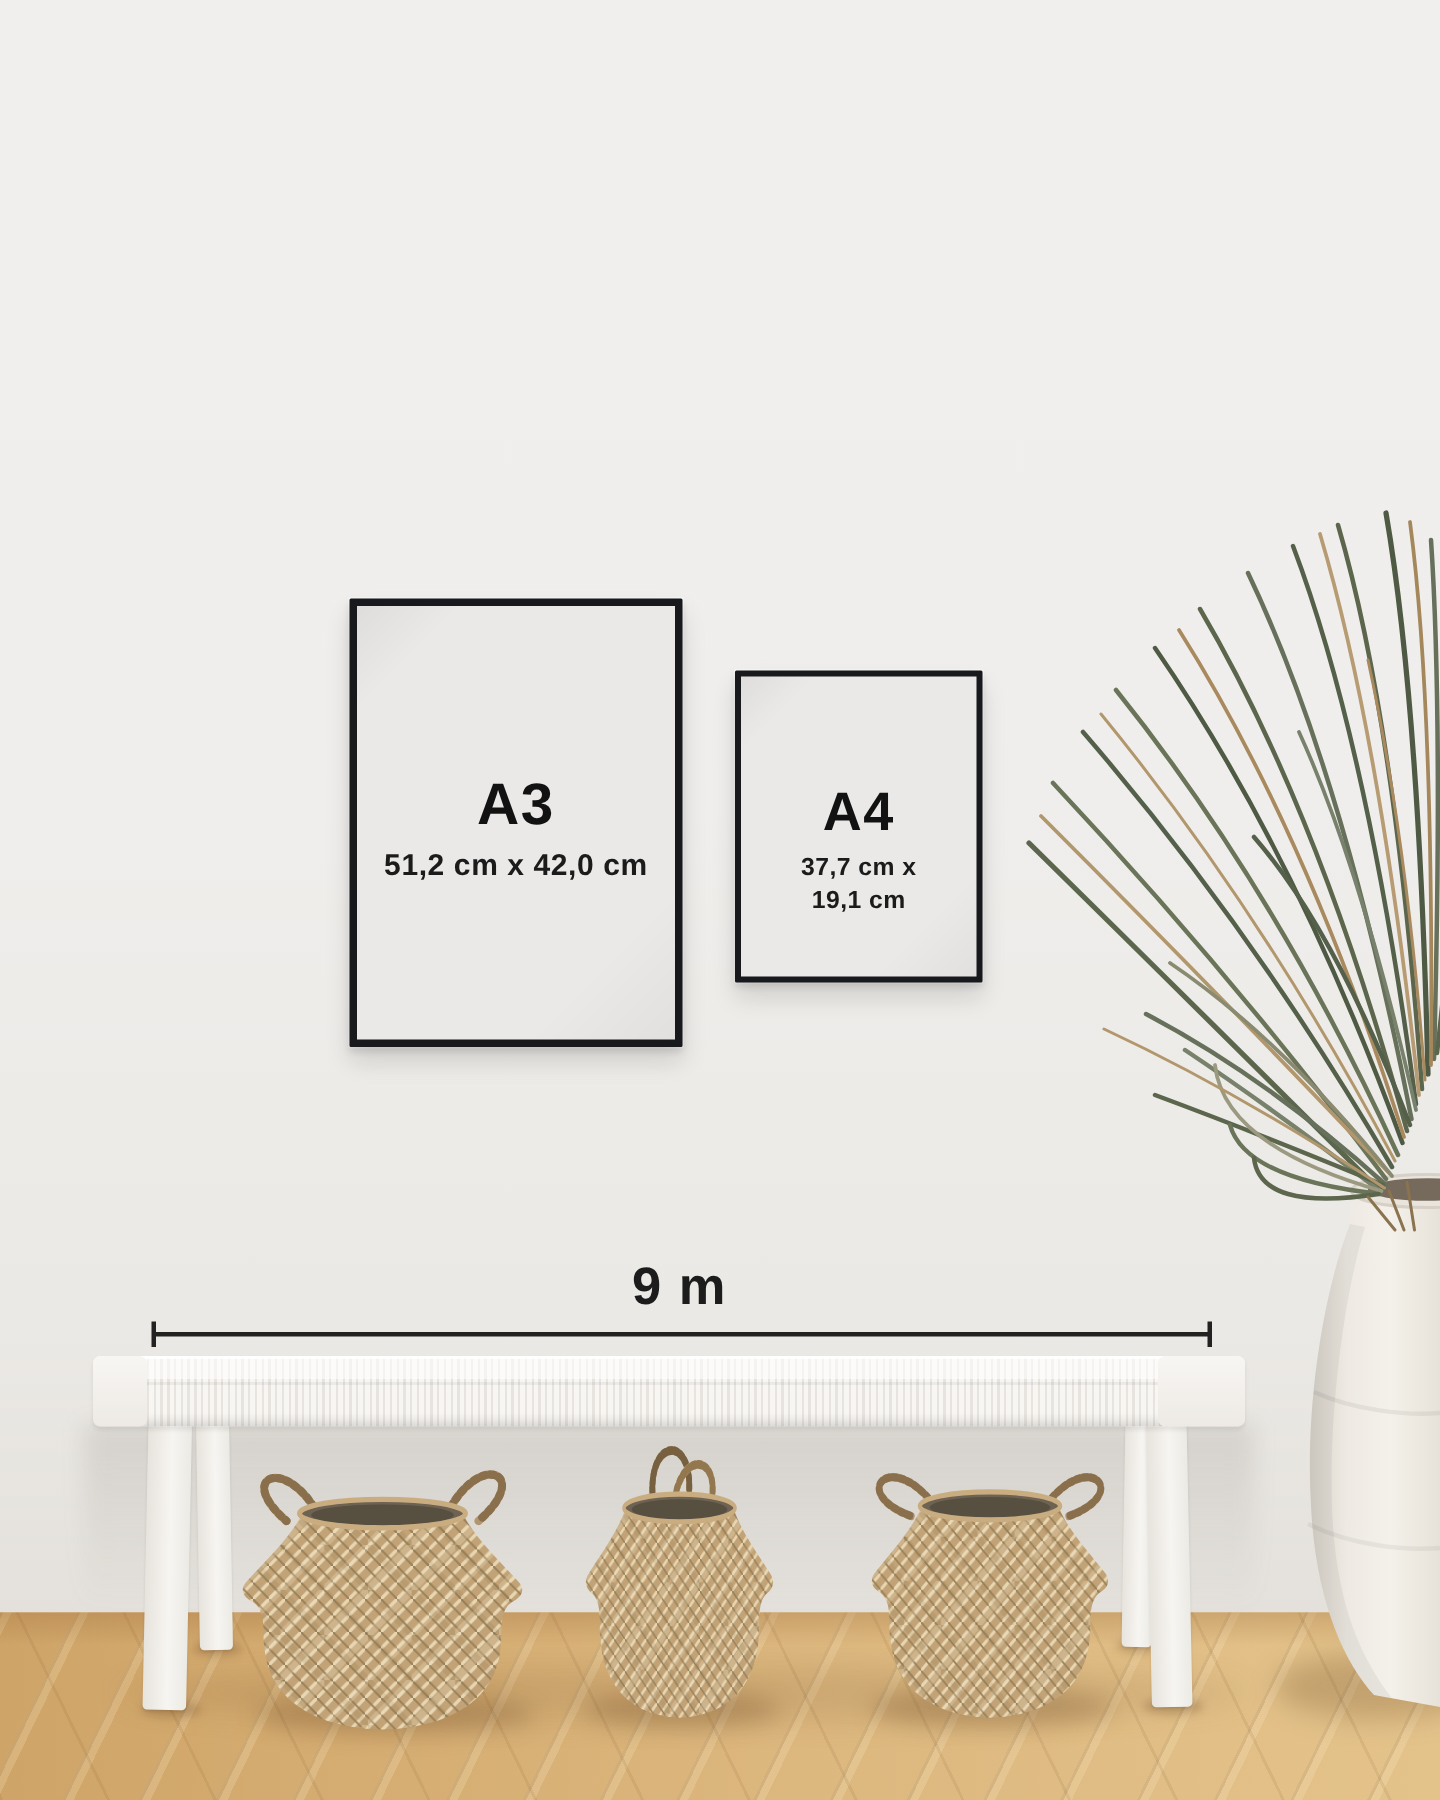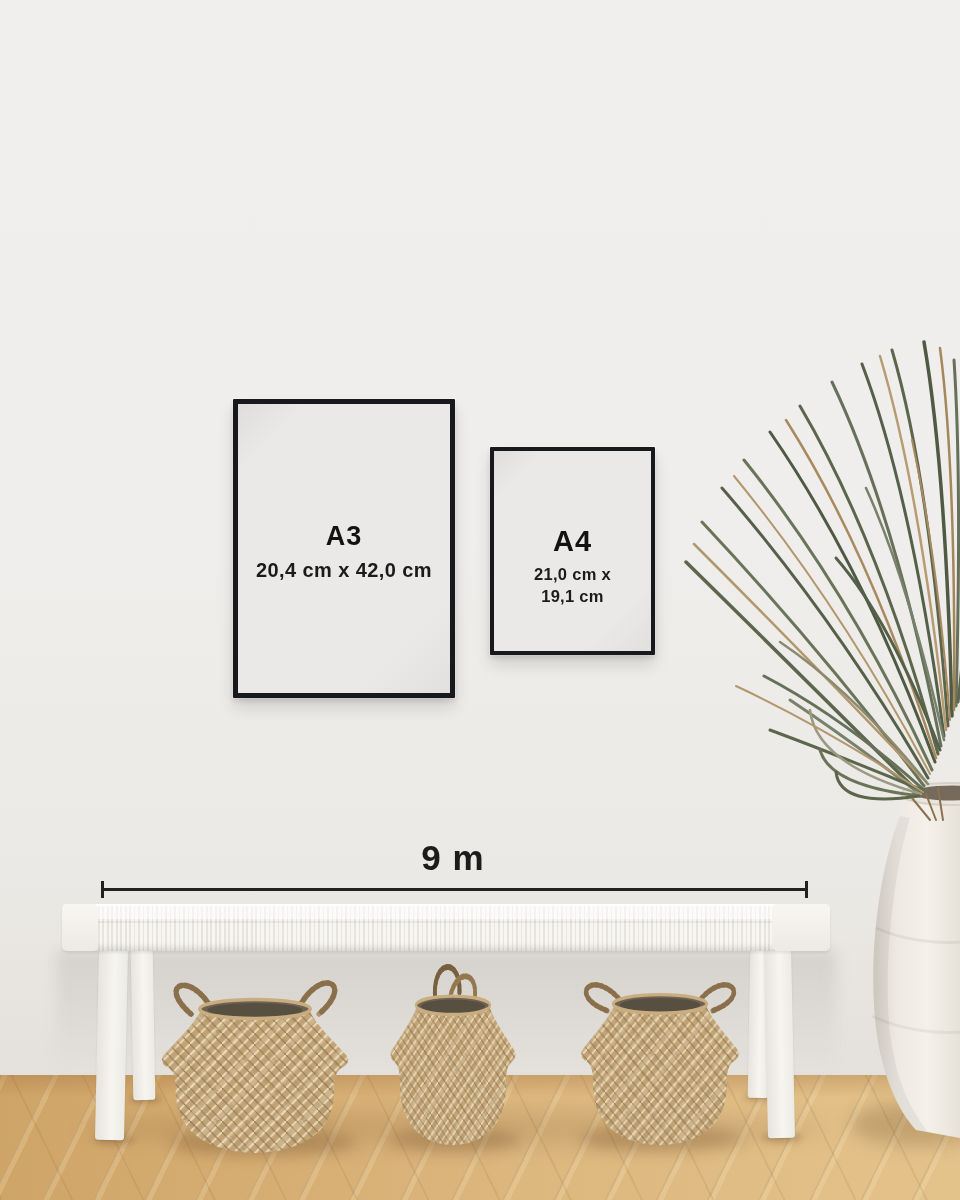--- a/index.html
+++ b/index.html
@@ -27,22 +27,22 @@
     box-shadow:0 10px 16px rgba(0,0,0,.12), 0 3px 5px rgba(0,0,0,.10), 0 0 0 1px rgba(255,255,255,.45);
     display:flex; flex-direction:column; align-items:center; justify-content:center; }
   .frame-inner-shade { position:absolute; inset:0;
     background:linear-gradient(135deg, rgba(0,0,0,.05) 0%, rgba(0,0,0,0) 14%, rgba(0,0,0,0) 80%, rgba(0,0,0,.04) 100%); pointer-events:none; }
   .frame-a3 { left:233px; top:399px; width:222px; height:299px; }
   .frame-a3 .content { transform:translateY(3px); }
   .frame-a4 { left:490px; top:447px; width:165px; height:208px; border-width:4px; }
   .frame-a4 .content { transform:translateY(15px); }
   .content { position:relative; text-align:center; }
   .size-label { font-weight:700; letter-spacing:1px; color:#121212; }
-  .frame-a3 .size-label { font-size:27px; }
-  .frame-a4 .size-label { font-size:29px; }
+  .frame-a3 .size-label { font-size:39px; }
+  .frame-a4 .size-label { font-size:36px; }
   .size-dims { font-weight:600; color:#1b1b1b; }
   .frame-a3 .size-dims { font-size:20px; margin-top:7px; letter-spacing:.4px; }
   .frame-a4 .size-dims { font-size:16.5px; margin-top:6px; line-height:1.32; letter-spacing:.3px; }
 
   
   .scale-label { position:absolute; left:378px; top:838px; width:150px; text-align:center;
     font-size:35px; font-weight:600; letter-spacing:1px; color:#1c1c1c; }
   .scale-line { position:absolute; left:102px; top:888px; width:705px; height:3px; background:#222; }
   .scale-tick { position:absolute; top:-7px; width:3px; height:17px; background:#222; }
   .scale-tick.left { left:-1px; }
@@ -111,30 +111,30 @@
         <stop offset="0.62" stop-color="#f4f1ea"></stop>
         <stop offset="1" stop-color="#e7e2d9"></stop>
       </linearGradient>
     </defs>
   </svg>
 
   <div class="frame frame-a3 z2">
     <div class="frame-inner-shade"></div>
     <div class="content">
       <div class="size-label">A3</div>
-      <div class="size-dims">20,4 cm x 42,0 cm</div>
+      <div class="size-dims">51,2 cm x 42,0 cm</div>
     </div>
   </div>
 
   <div class="frame frame-a4 z2">
     <div class="frame-inner-shade"></div>
     <div class="content">
       <div class="size-label">A4</div>
       <div class="size-dims">
-        <div>21,0 cm x</div>
+        <div>37,7 cm x</div>
         <div>19,1 cm</div>
       </div>
     </div>
   </div>
 
   <div class="scale-label z3">9 m</div>
   <div class="scale-line z3">
     <span class="scale-tick left"></span>
     <span class="scale-tick right"></span>
   </div>

